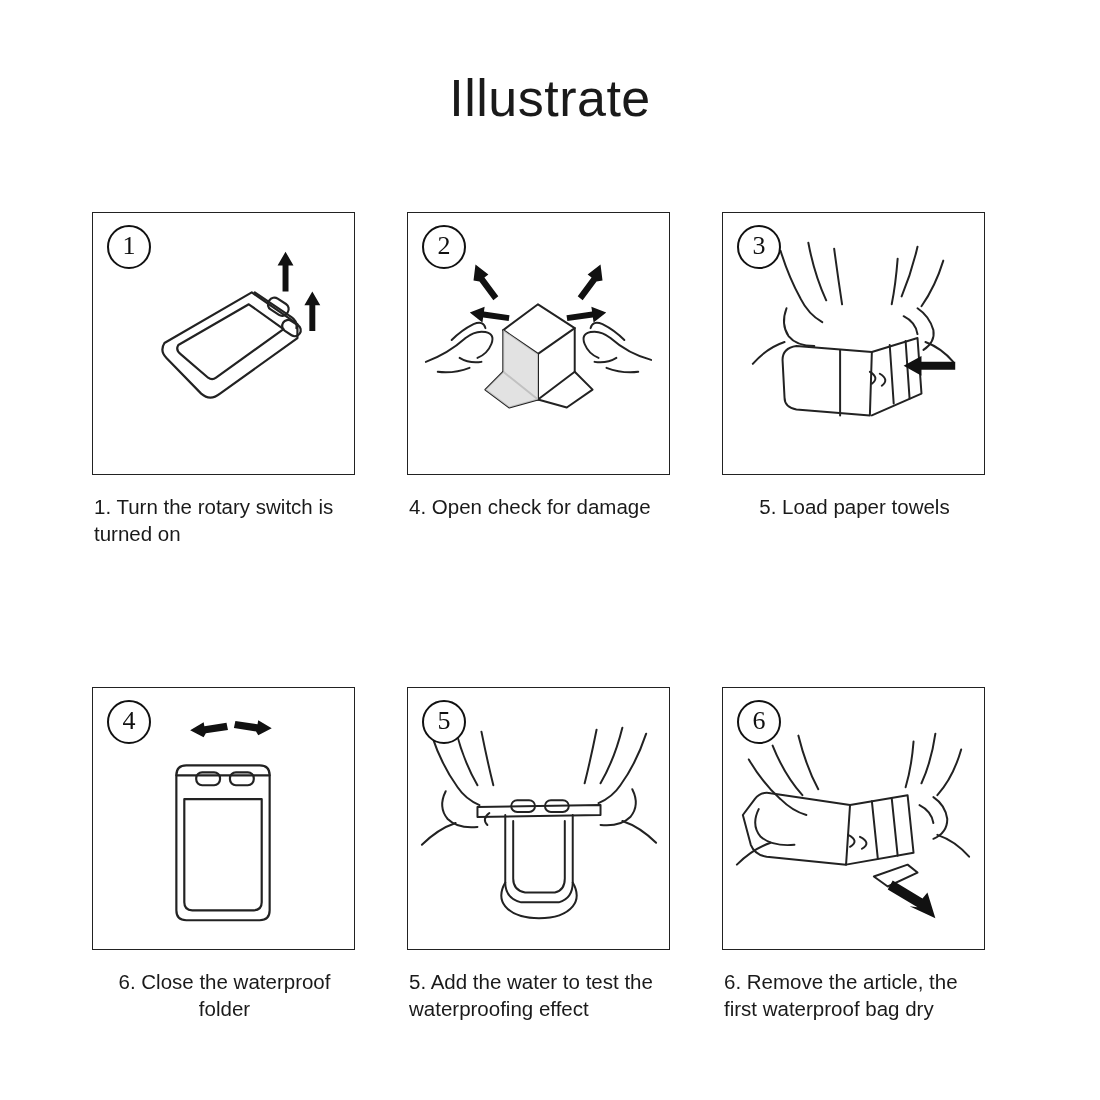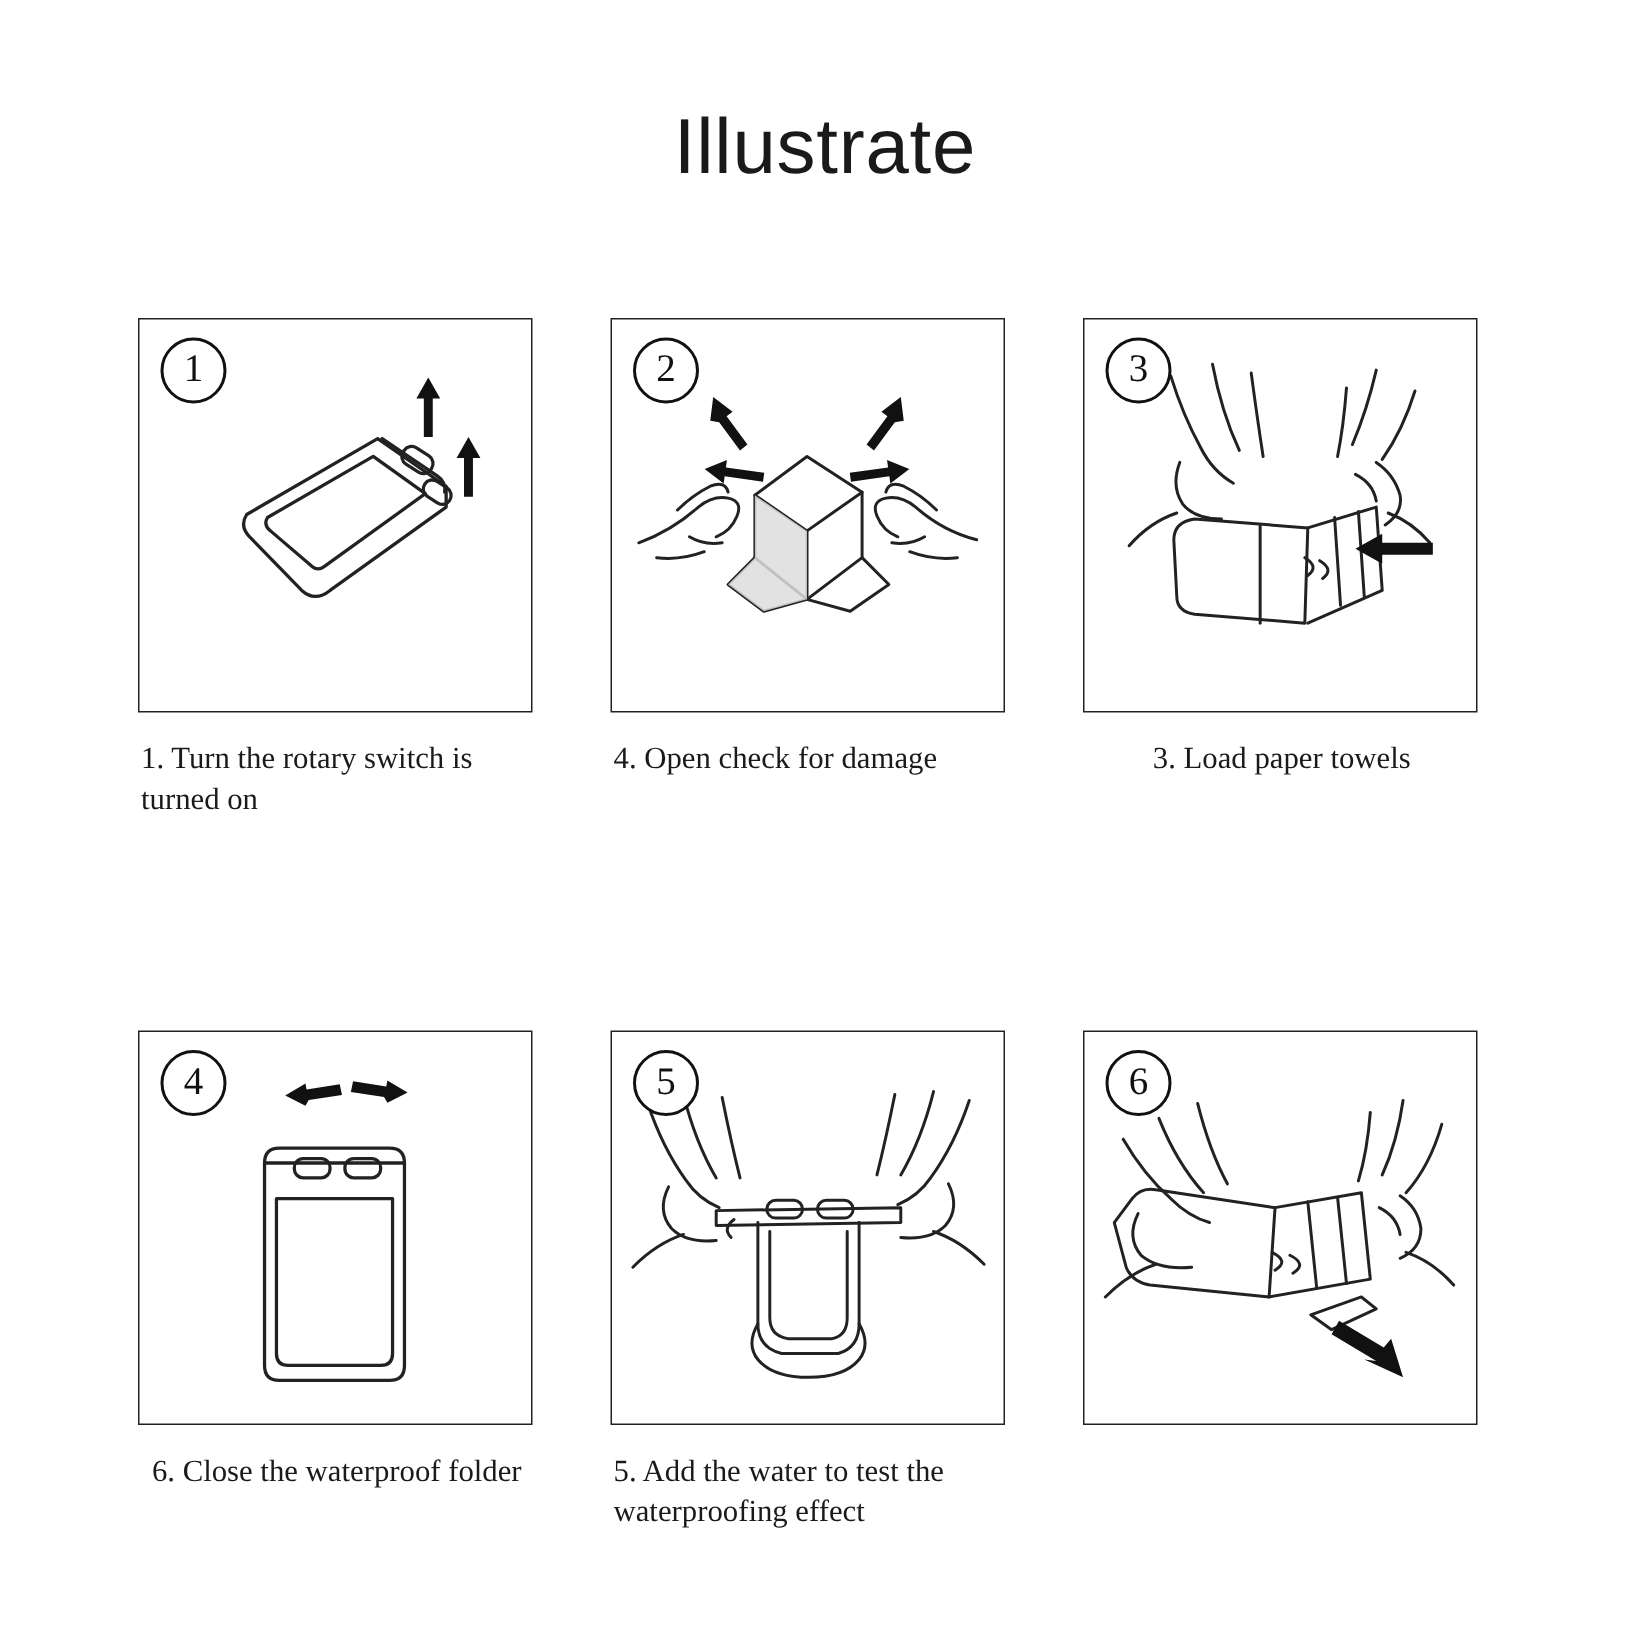--- a/index.html
+++ b/index.html
@@ -73,21 +73,20 @@
     inset: 0;
   }
   .art svg { display: block; width: 100%; height: 100%; }
   .caption {
     margin-top: 18px;
     font-size: 20.5px;
     line-height: 27px;
     color: #1a1a1a;
     text-align: center;
     padding: 0 2px;
-    font-family: Liberation Serif, serif;
   }
   .caption.left-ind { text-align: left; }
 </style>
 </head>
 <body>
 
 <div class="page">
 
   <div class="title">Illustrate</div>
 
@@ -178,21 +177,21 @@
               <path d="M148 160 Q158 166 150 172"></path>
               <path d="M158 162 Q168 168 160 174"></path>
             </g>
             <g fill="#111" stroke="none">
               <path d="M232 164 l-18 -10 l18 -10 l0 6 l34 0 l0 8 l-34 0 z" transform="translate(-32 0)"></path>
             </g>
           </svg>
         </div>
         <div class="badge">3</div>
       </div>
-      <div class="caption">3. Load paper towels</div>
+      <div class="caption">5. Load paper towels</div>
     </div>
 
     <div class="cell">
       <div class="frame">
         <div class="art">
           <svg viewBox="0 0 263 263" xmlns="http://www.w3.org/2000/svg">
             <g fill="none" stroke="#222" stroke-width="2.2" stroke-linecap="round" stroke-linejoin="round">
               <path d="M84 88 L178 88 L178 224 Q178 234 168 234 L94 234 Q84 234 84 224 Z"></path>
               <path d="M92 112 L170 112 L170 216 Q170 224 162 224 L100 224 Q92 224 92 216 Z"></path>
               <path d="M84 88 Q84 78 94 78 L168 78 Q178 78 178 88"></path>
@@ -268,16 +267,17 @@
               <path d="M138 150 Q150 156 140 162"></path>
               <path d="M152 190 L186 178 L196 186 L166 200 Z"></path>
             </g>
             <g fill="#111" stroke="none">
               <path d="M188 220 l26 12 l-8 -26 l-5 6 l-30 -18 l-5 9 l30 18 z"></path>
             </g>
           </svg>
         </div>
         <div class="badge">6</div>
       </div>
+      <div class="caption left-ind">6. Remove the article, the first waterproof bag dry</div>
     </div>
 
   </div>
 </div>
 
 </body></html>

